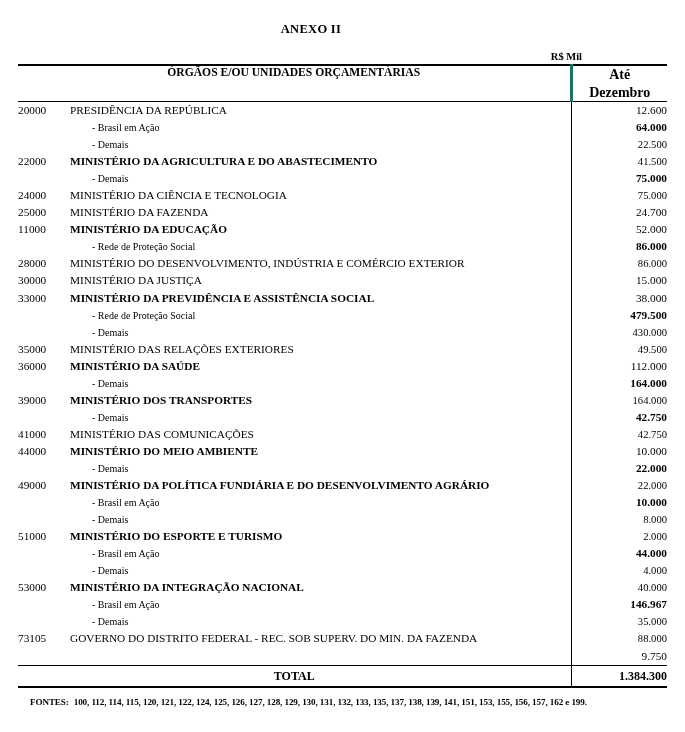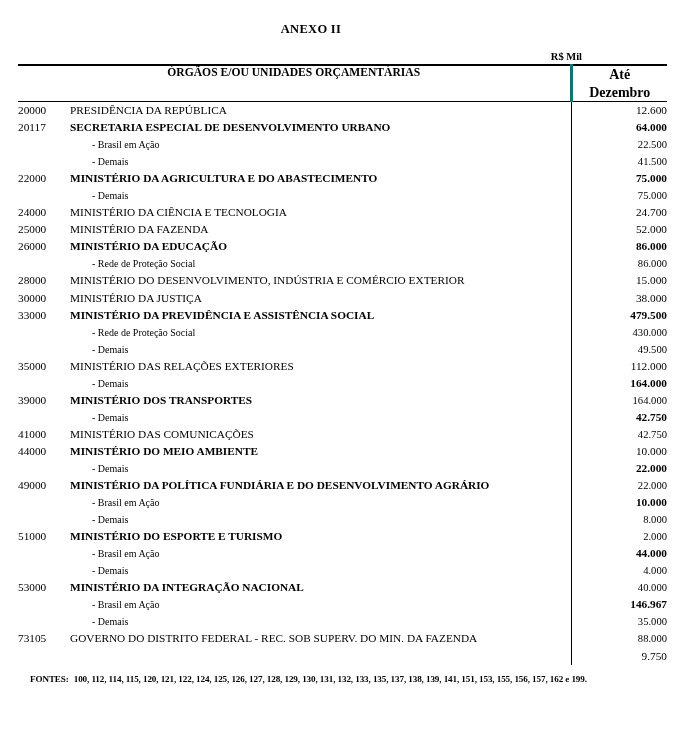--- a/index.html
+++ b/index.html
@@ -167,24 +167,20 @@
         <table class="rows">
           <colgroup>
             <col style="width:52px">
             <col>
           </colgroup>
           <tbody id="rows-left">
                 <tr>
                   <td class="code">20000</td>
                   <td class="name">PRESIDÊNCIA DA REPÚBLICA</td>
                 </tr>
-                <tr>
-                  <td class="code">20117</td>
-                  <td class="name bold">SECRETARIA ESPECIAL DE DESENVOLVIMENTO URBANO</td>
-                </tr>
                 <tr class="sub">
                   <td class="code"></td>
                   <td class="name">- Brasil em Ação</td>
                 </tr>
                 <tr class="sub">
                   <td class="code"></td>
                   <td class="name">- Demais</td>
                 </tr>
                 <tr>
                   <td class="code">22000</td>
@@ -196,21 +192,21 @@
                 </tr>
                 <tr>
                   <td class="code">24000</td>
                   <td class="name">MINISTÉRIO DA CIÊNCIA E  TECNOLOGIA</td>
                 </tr>
                 <tr>
                   <td class="code">25000</td>
                   <td class="name">MINISTÉRIO DA FAZENDA</td>
                 </tr>
                 <tr>
-                  <td class="code">26000</td>
+                  <td class="code">11000</td>
                   <td class="name bold">MINISTÉRIO DA EDUCAÇÃO</td>
                 </tr>
                 <tr class="sub">
                   <td class="code"></td>
                   <td class="name">- Rede de Proteção Social</td>
                 </tr>
                 <tr>
                   <td class="code">28000</td>
                   <td class="name">MINISTÉRIO DO DESENVOLVIMENTO, INDÚSTRIA E COMÉRCIO EXTERIOR</td>
                 </tr>
@@ -226,20 +222,24 @@
                   <td class="code"></td>
                   <td class="name">- Rede de Proteção Social</td>
                 </tr>
                 <tr class="sub">
                   <td class="code"></td>
                   <td class="name">- Demais</td>
                 </tr>
                 <tr>
                   <td class="code">35000</td>
                   <td class="name">MINISTÉRIO DAS RELAÇÕES EXTERIORES</td>
+                </tr>
+                <tr>
+                  <td class="code">36000</td>
+                  <td class="name bold">MINISTÉRIO DA SAÚDE</td>
                 </tr>
                 <tr class="sub">
                   <td class="code"></td>
                   <td class="name">- Demais</td>
                 </tr>
                 <tr>
                   <td class="code">39000</td>
                   <td class="name bold">MINISTÉRIO DOS TRANSPORTES</td>
                 </tr>
                 <tr class="sub">
@@ -400,20 +400,24 @@
                 <tr class="sub">
                   <td class="value">88.000</td>
                 </tr>
                 <tr>
                   <td class="value">9.750</td>
                 </tr>
               </tbody>
         </table>
       </td>
     </tr>
+    <tr class="total-row">
+      <td class="total-label">TOTAL</td>
+      <td class="total-value">1.384.300</td>
+    </tr>
   </tbody>
     </table>
 
   <div class="fontes">
     <span class="lbl">FONTES:</span><span>100, 112, 114, 115, 120, 121, 122, 124, 125, 126, 127, 128, 129, 130, 131, 132, 133, 135, 137, 138, 139, 141, 151, 153, 155, 156, 157, 162 e 199.</span>
   </div>
 
 </div>
 
 </body></html>

